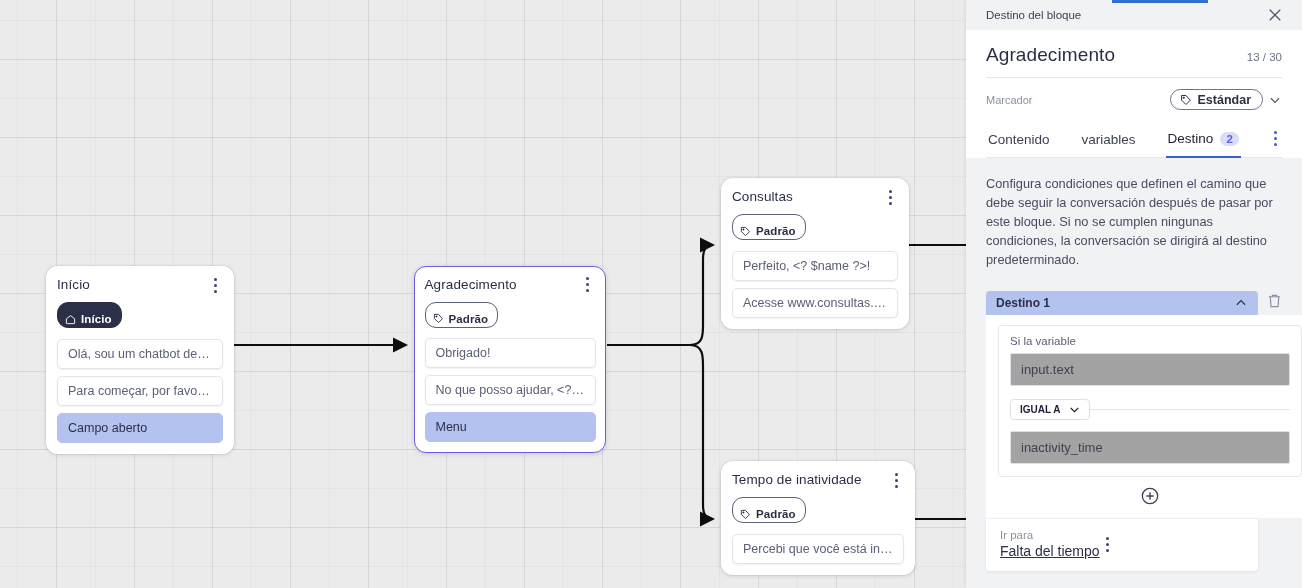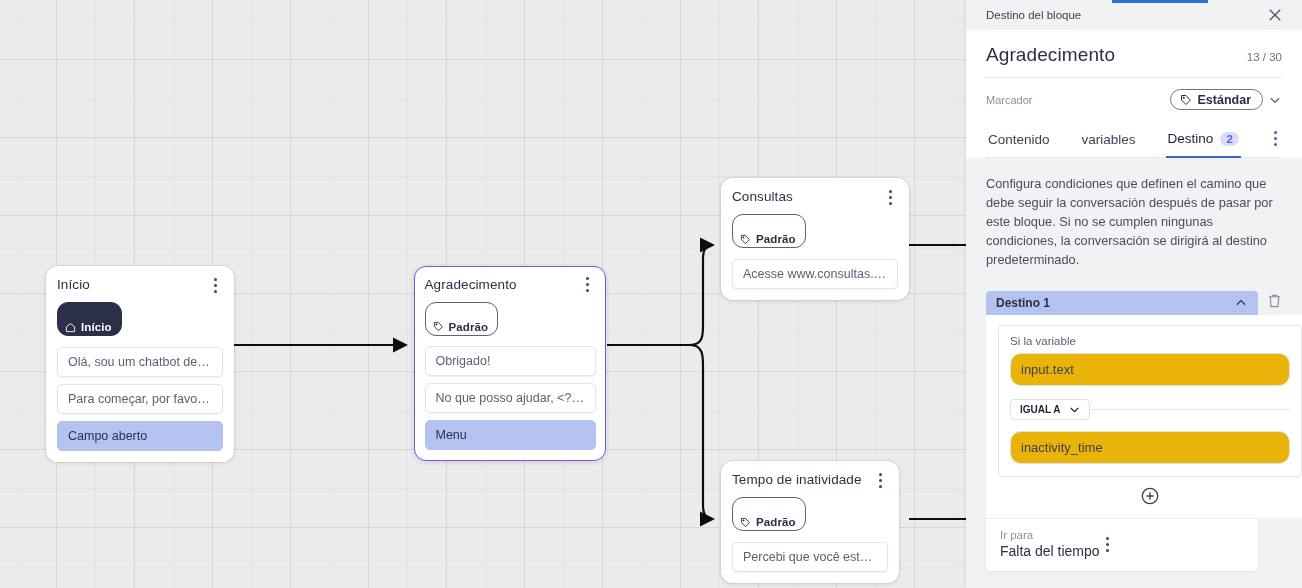--- a/index.html
+++ b/index.html
@@ -45,42 +45,42 @@
     font-size: 13.5px; color: #2b2f45; font-weight: 400;
     letter-spacing: .1px; line-height: 16px; padding-top: 1px;
   }
   .kebab { width: 16px; height: 18px; display: flex; flex-direction: column;
            align-items: center; justify-content: center; gap: 3px; cursor: pointer; }
   .kebab i { width: 3px; height: 3px; border-radius: 50%; background: #3b4269; display: block; }
 
   .tag {
     display: inline-flex; align-items: center; gap: 5px;
     border: 1px solid #5b6178; border-radius: 11px;
-    padding: 18px 9px 2px 7px; margin-top: 8px;
+    padding: 10px 9px 2px 7px; margin-top: 8px;
     font-size: 11.5px; color: #2b2f45; font-weight: 700; letter-spacing: .1px;
   }
   .tag.dark { background: #2b3048; border-color: #2b3048; color: #ffffff; }
   .tag svg { display: block; }
 
   .msgs { margin-top: 10px; display: flex; flex-direction: column; gap: 7px; }
   .msg {
     background: #ffffff; border: 1px solid #e3e4ea; border-radius: 5px;
     padding: 7px 10px; font-size: 12.5px; color: #5c6075;
     white-space: nowrap; overflow: hidden; text-overflow: ellipsis;
     box-shadow: 0 1px 2px rgba(20,20,50,0.06);
   }
   .msg.accent {
     background: #b4c2f0; border-color: #b4c2f0; color: #2b3048; font-weight: 400;
     box-shadow: none;
   }
 
   #node-inicio        { left: 46px;  top: 266px; width: 188px; }
   #node-agradecimento { left: 414px; top: 266px; width: 192px; }
   #node-consultas     { left: 721px; top: 178px; width: 188px; }
-  #node-inatividade   { left: 721px; top: 461px; width: 178px; }
+  #node-inatividade   { left: 721px; top: 461px; width: 194px; }
 
   
   #panel {
     position: absolute; left: 966px; top: 0; width: 336px; height: 588px;
     background: #f1f2f4; display: flex; flex-direction: column;
     box-shadow: -1px 0 3px rgba(0,0,0,0.08);
   }
   #top-accent { position: absolute; left: 146px; top: 0; width: 96px; height: 3px; background: #2f6fd0; }
 
   .panel-top {
@@ -126,43 +126,43 @@
     padding: 0 10px; width: 272px; cursor: pointer;
   }
   .destino-head-title { font-size: 12px; color: #2b3048; font-weight: 700; }
   .trash { position: absolute; right: -2px; top: 1px; width: 18px; height: 20px; cursor: pointer; }
 
   .cond-wrap { background: #ffffff; width: 328px; padding: 10px 12px 12px 12px; }
   .cond-box { border: 1px solid #e6e7ec; border-radius: 4px; padding: 9px 11px 12px 11px;
               position: relative; }
   .cond-label { font-size: 11.5px; color: #5c6075; margin-bottom: 6px; }
   .cond-input {
-    width: 100%; border: 1px solid #dfe0e6; border-radius: 11px;
-    padding: 8px 10px; font-size: 13px; color: #3d4253; background: #eab308;
+    width: 100%; border: 1px solid #dfe0e6; border-radius: 2px;
+    padding: 8px 10px; font-size: 13px; color: #3d4253; background: #a3a3a3;
     font-family: "Liberation Sans", sans-serif;
   }
   .op-row { position: relative; height: 24px; margin: 11px 0 10px 0; display: flex; align-items: center; }
   .op-row:before { content: ""; position: absolute; left: 0; right: 0; top: 50%;
                    height: 1px; background: #e6e7ec; }
   .op-select {
     position: relative; z-index: 1; background: #fff; border: 1px solid #dfe0e6;
     border-radius: 4px; padding: 3px 8px 3px 9px; font-size: 10px; color: #1d2033;
     font-weight: 700; display: inline-flex; align-items: center; gap: 7px; cursor: pointer;
   }
   .add-cond { display: flex; justify-content: center; padding: 9px 0 0 0; }
   .add-cond svg { cursor: pointer; }
 
   .irpara {
     background: #ffffff; width: 272px; border-top: 1px solid #eceef2;
     padding: 10px 12px 12px 14px; display: flex; align-items: center;
     border-radius: 0 0 4px 4px;
     box-shadow: 0 1px 3px rgba(20,20,50,0.08);
   }
   .irpara-label { font-size: 11.5px; color: #8b90a0; }
-  .irpara-value { font-size: 14px; color: #2b2f45; margin-top: 2px; }
+  .irpara-value { font-size: 14px; color: #2b2f45; margin-top: 2px; text-decoration: underline; }
 </style>
 </head>
 <body>
 
 <div id="app">
 
   <div id="canvas">
 
     <svg id="edges">
       <defs>
@@ -233,20 +233,21 @@
           </span>
       </div>
       <span class="tag">
         <svg width="11" height="11" viewBox="0 0 24 24" fill="none" stroke="#2b2f45" stroke-width="2">
           <path d="M20.5 12.5 L12 21 L3 12 V3 h9 Z"></path>
             <circle cx="7.5" cy="7.5" r="1.3" fill="#2b2f45"></circle>
         </svg>
         <span>Padrão</span>
       </span>
       <div class="msgs">
+        <div class="msg">Perfeito, &lt;? $name ?&gt;!</div>
         <div class="msg">Acesse www.consultas.com par...</div>
       </div>
     </div>
 
     <div class="node" id="node-inatividade">
       <div class="node-head">
         <span class="node-title">Tempo de inatividade</span>
         <span class="kebab">
             <i></i>
             <i></i>

